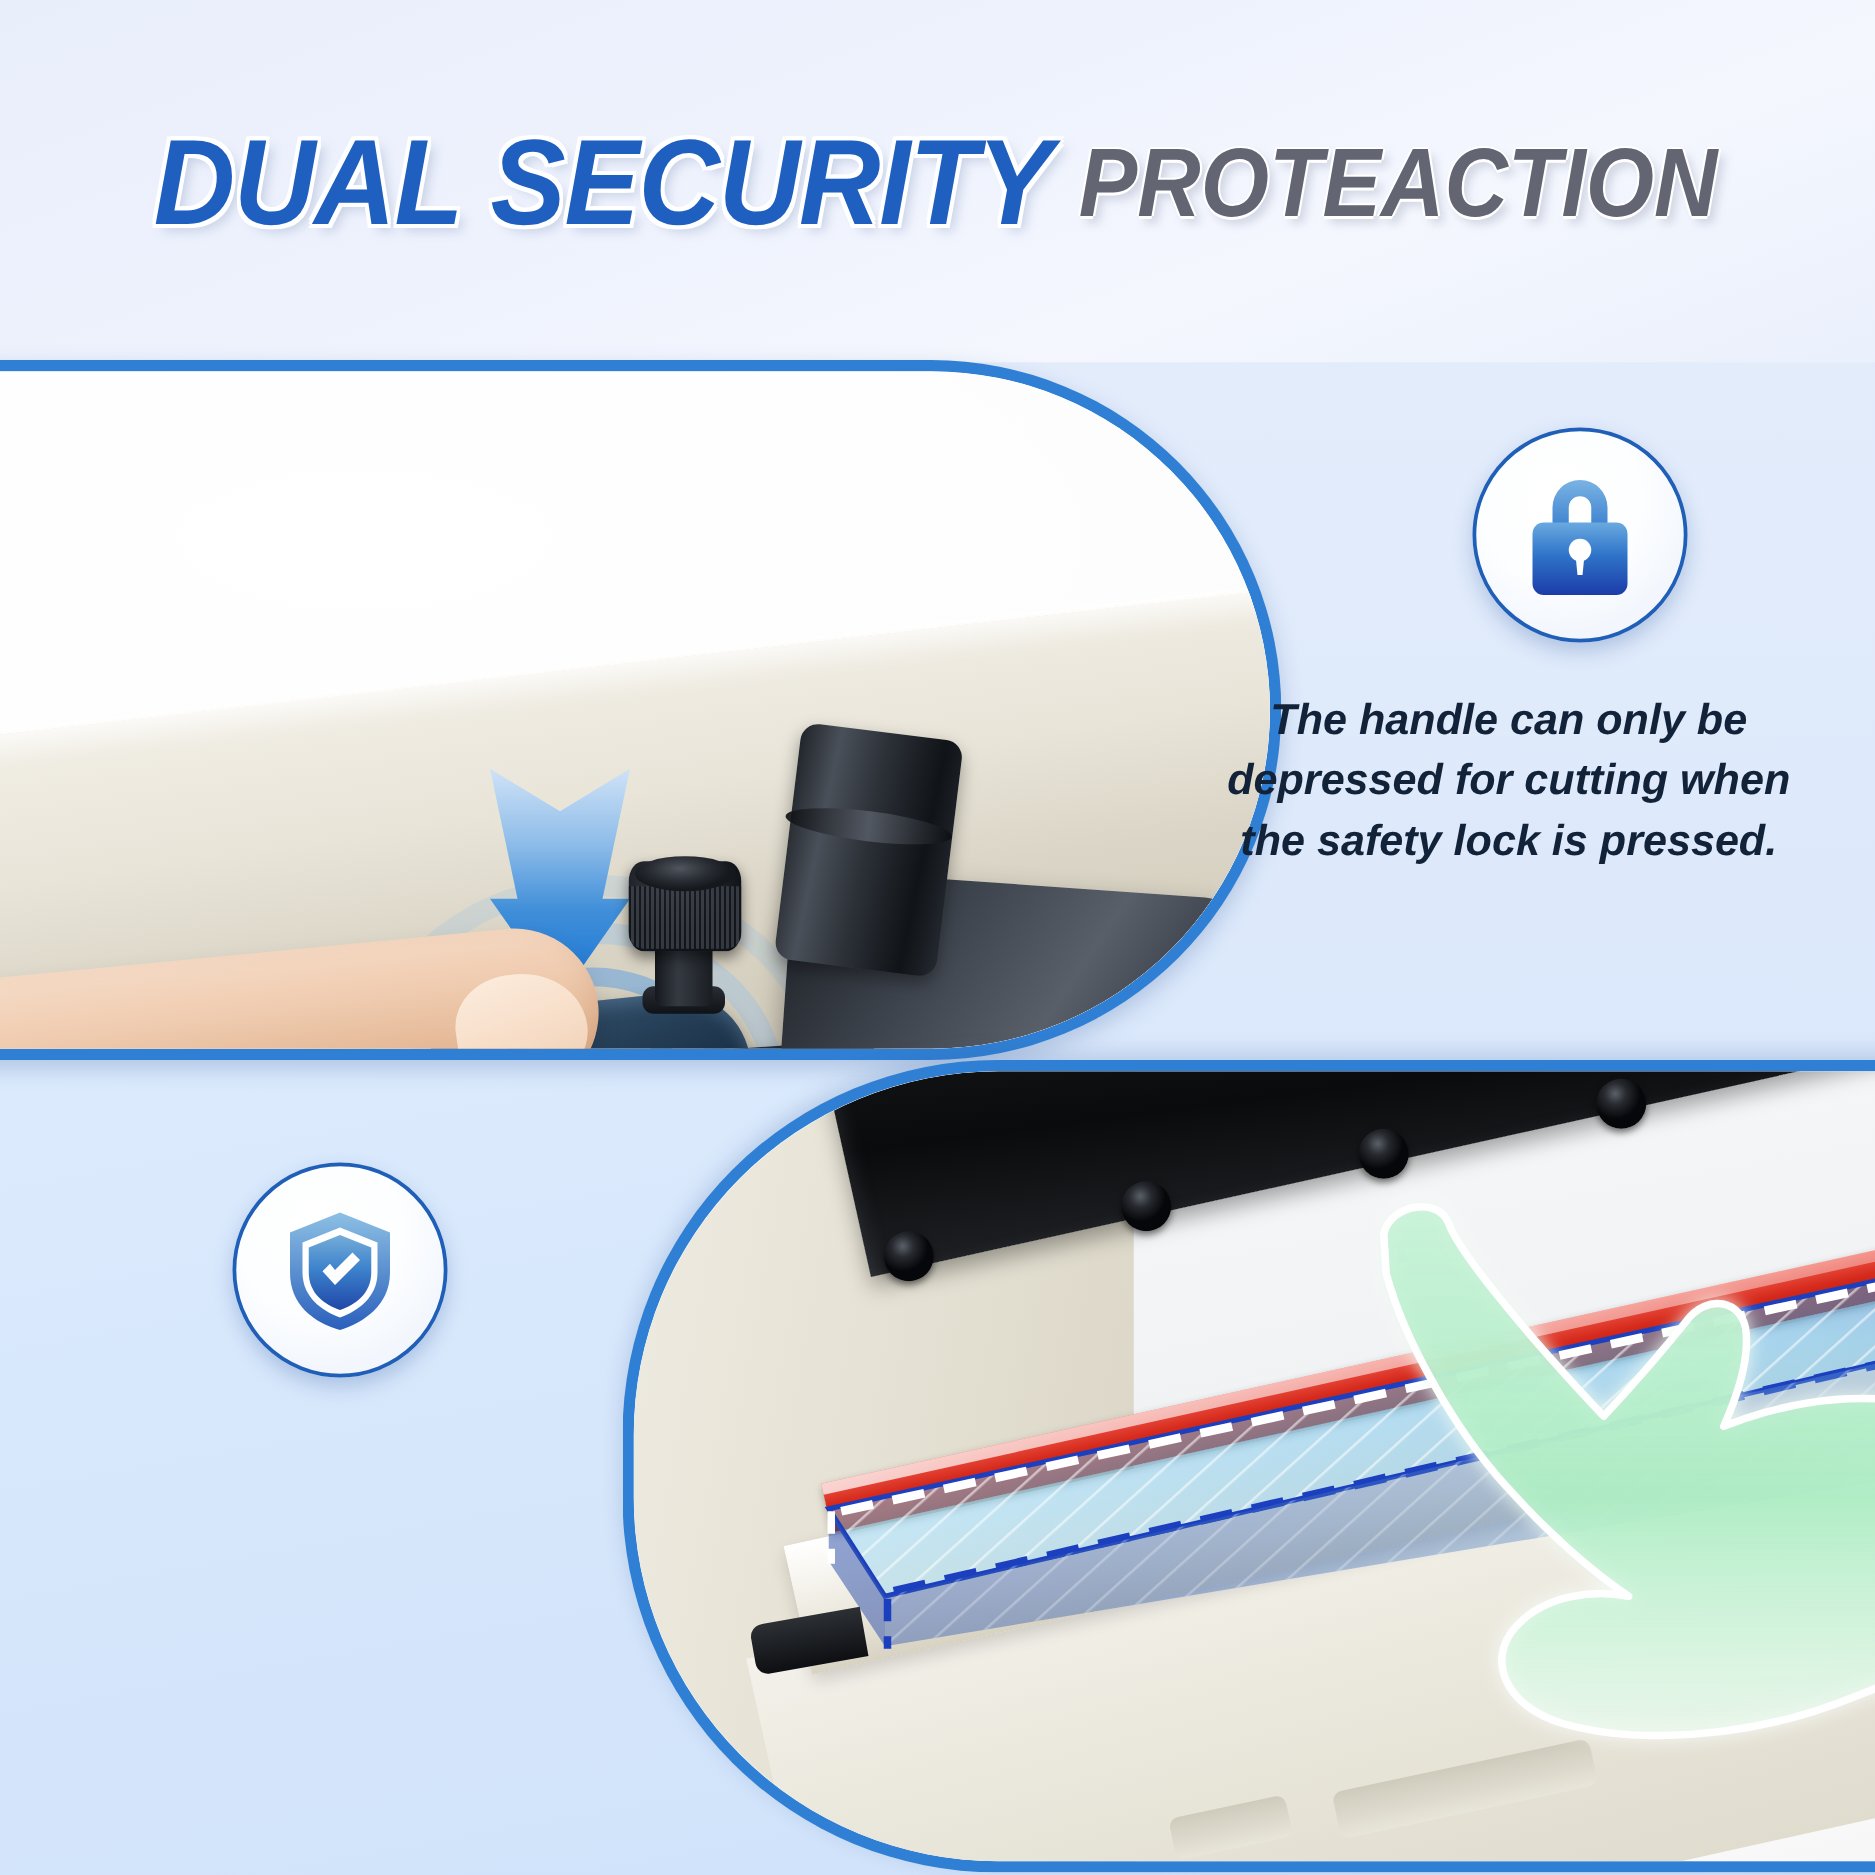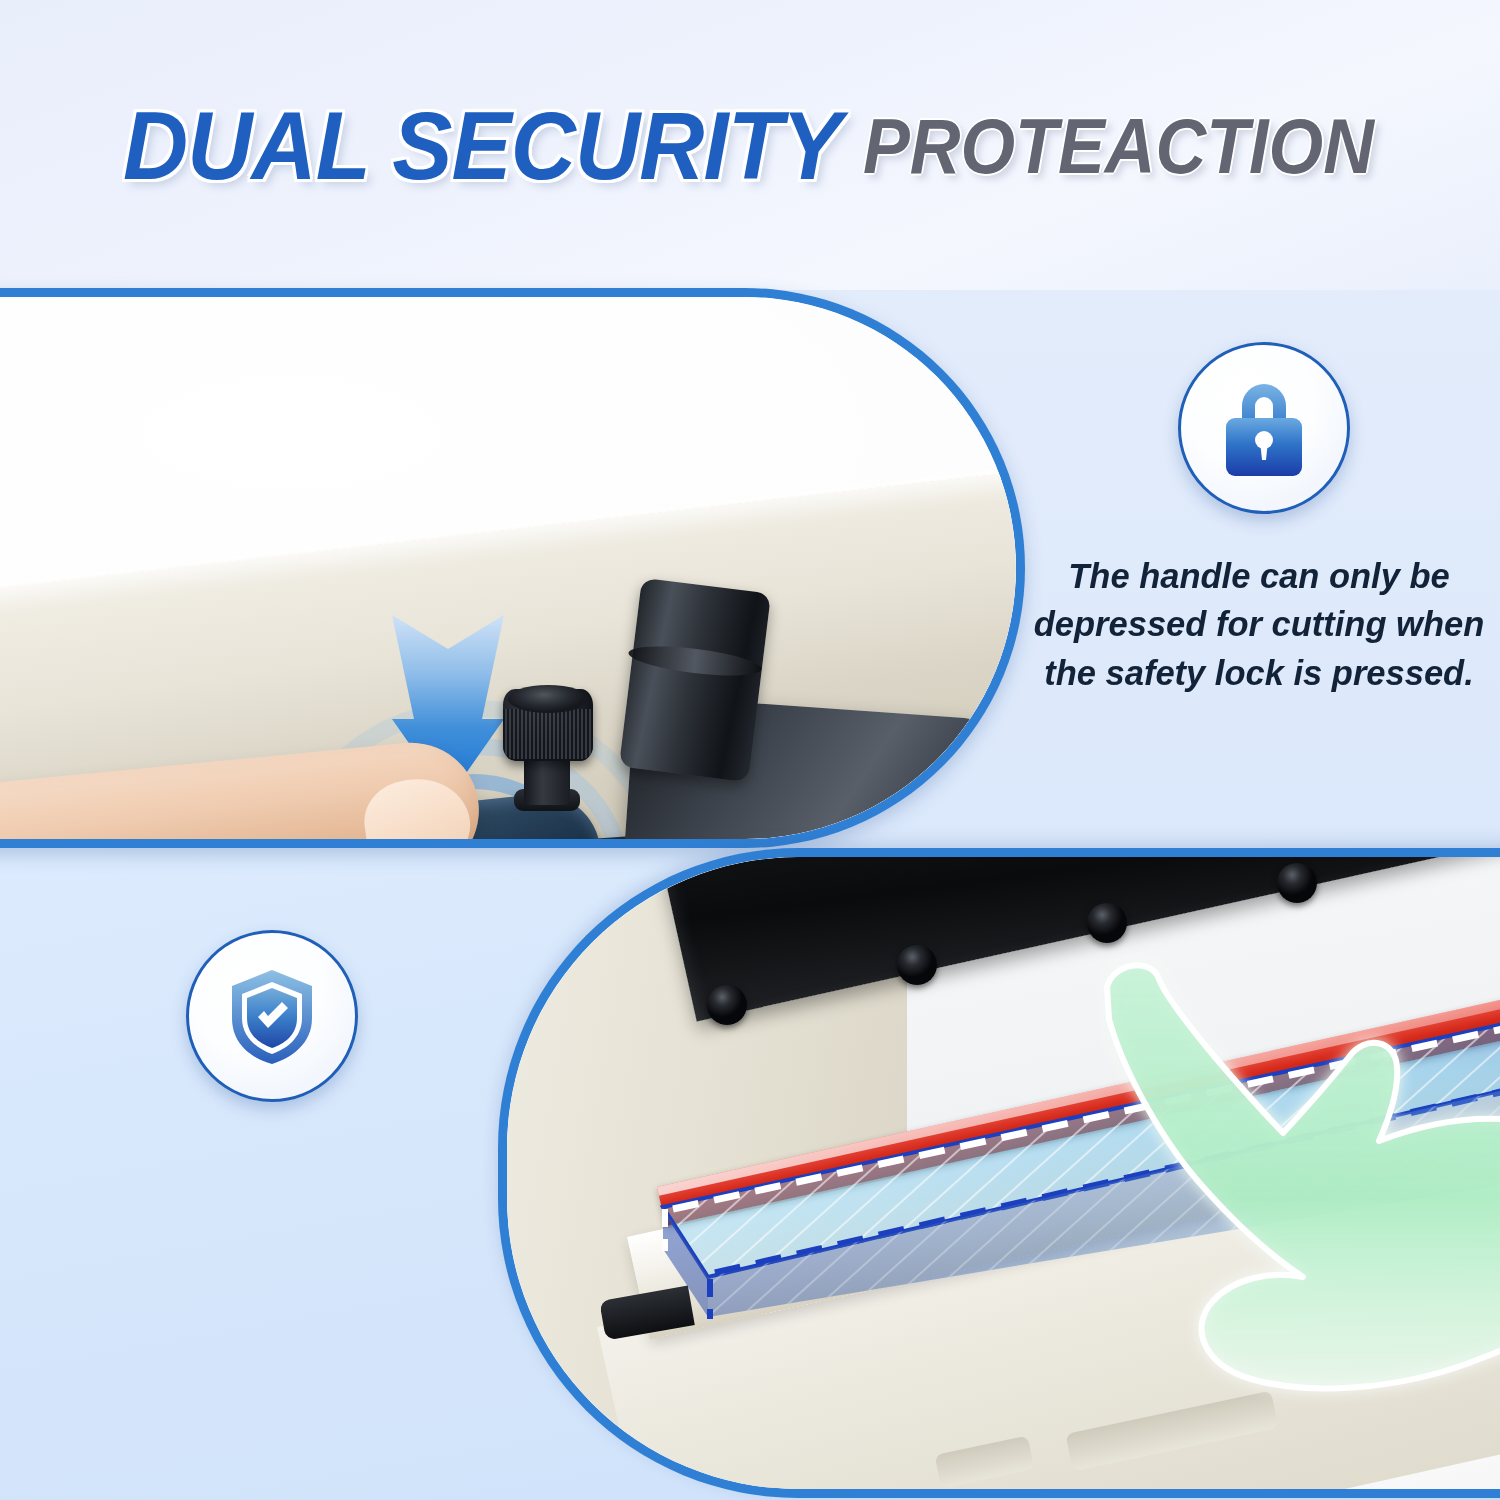--- a/index.html
+++ b/index.html
@@ -156,21 +156,21 @@
     box-shadow:0 7px 16px rgba(50,95,160,.28);
     display:flex;align-items:center;justify-content:center;
   }
   .badge-lock{left:1178px;top:342px;}
   .badge-shield{left:186px;top:930px;}
 
   .cap{
     position:absolute;text-align:center;font-style:italic;font-weight:700;
     color:#122238;line-height:1.40;
   }
-  .cap-top{left:1028px;top:552px;width:462px;font-size:34.5px;}
+  .cap-top{left:976px;top:552px;width:462px;font-size:34.5px;}
   .cap-bot{left:42px;top:1140px;width:450px;font-size:34.5px;}
 
   
   .panel-bot{
     position:absolute;left:498px;top:848px;width:1025px;height:650px;
     border:9px solid #2f7fd4;border-right:none;
     border-radius:300px 0 0 300px;
     box-sizing:border-box;background:#fff;overflow:hidden;
     box-shadow:0 -5px 16px rgba(60,100,160,.22);
   }

